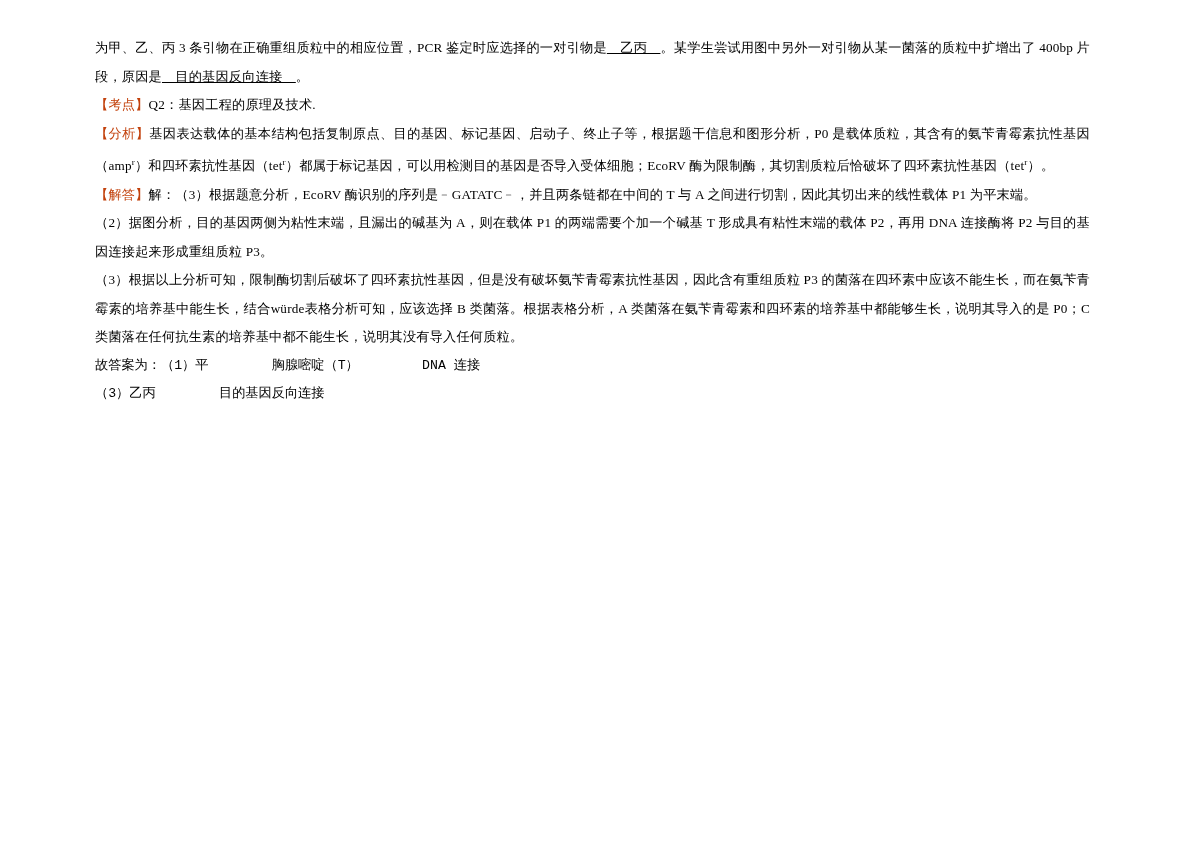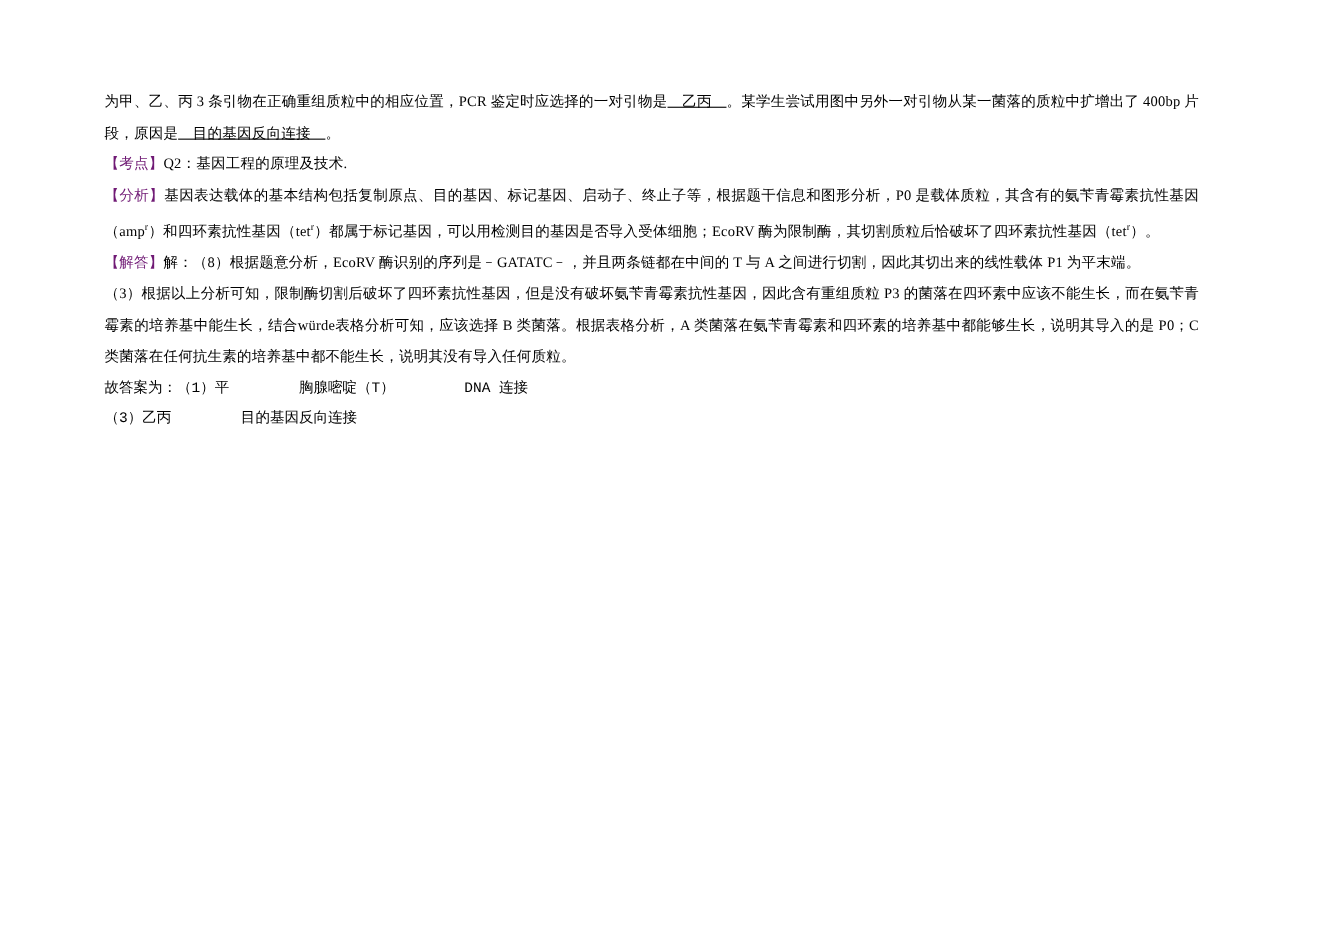--- a/index.html
+++ b/index.html
@@ -11,32 +11,32 @@
     width: 1200px;
     height: 848px;
     font-family: "Liberation Serif", "DejaVu Serif", serif;
     color: #000000;
   }
   .page {
     position: relative;
     width: 1200px;
     height: 848px;
     box-sizing: border-box;
-    padding: 78px 110px 0 95px;
+    padding: 34px 110px 0 95px;
   }
   .para {
     font-size: 13.2px;
     line-height: 28.5px;
     text-align: justify;
     text-justify: inter-ideograph;
     margin: 0;
     letter-spacing: 0.2px;
   }
   .tag {
-    color: #701a75;
+    color: #c2410c;
     font-weight: normal;
     margin-top: 36px;
   }
   .u {
     text-decoration: underline;
   }
   .sup {
     font-size: 9px;
     vertical-align: super;
   }
@@ -49,18 +49,19 @@
   }
 </style>
 </head>
 <body>
 
 <div class="page">
   <div id="content">
       <p class="para"><span>为甲、乙、丙 3 条引物在正确重组质粒中的相应位置，PCR 鉴定时应选择的一对引物是</span><span class="u">　乙丙　</span><span>。某学生尝试用图中另外一对引物从某一菌落的质粒中扩增出了 400bp 片段，原因是</span><span class="u">　目的基因反向连接　</span><span>。</span></p>
       <p class="para"><span class="tag">【考点】</span><span>Q2：基因工程的原理及技术.</span></p>
       <p class="para"><span class="tag">【分析】</span><span>基因表达载体的基本结构包括复制原点、目的基因、标记基因、启动子、终止子等，根据题干信息和图形分析，P0 是载体质粒，其含有的氨苄青霉素抗性基因（amp</span><span class="sup">r</span><span>）和四环素抗性基因（tet</span><span class="sup">r</span><span>）都属于标记基因，可以用检测目的基因是否导入受体细胞；EcoRV 酶为限制酶，其切割质粒后恰破坏了四环素抗性基因（tet</span><span class="sup">r</span><span>）。</span></p>
-      <p class="para"><span class="tag">【解答】</span><span>解：（8）根据题意分析，EcoRV 酶识别的序列是﹣GATATC﹣，并且两条链都在中间的 T 与 A 之间进行切割，因此其切出来的线性载体 P1 为平末端。</span></p>
+      <p class="para"><span class="tag">【解答】</span><span>解：（3）根据题意分析，EcoRV 酶识别的序列是﹣GATATC﹣，并且两条链都在中间的 T 与 A 之间进行切割，因此其切出来的线性载体 P1 为平末端。</span></p>
+      <p class="para"><span>（2）据图分析，目的基因两侧为粘性末端，且漏出的碱基为 A，则在载体 P1 的两端需要个加一个碱基 T 形成具有粘性末端的载体 P2，再用 DNA 连接酶将 P2 与目的基因连接起来形成重组质粒 P3。</span></p>
       <p class="para"><span>（3）根据以上分析可知，限制酶切割后破坏了四环素抗性基因，但是没有破坏氨苄青霉素抗性基因，因此含有重组质粒 P3 的菌落在四环素中应该不能生长，而在氨苄青霉素的培养基中能生长，结合würde表格分析可知，应该选择 B 类菌落。根据表格分析，A 类菌落在氨苄青霉素和四环素的培养基中都能够生长，说明其导入的是 P0；C 类菌落在任何抗生素的培养基中都不能生长，说明其没有导入任何质粒。</span></p>
       <div class="ans-line">故答案为：（1）平        胸腺嘧啶（T）        DNA 连接</div>
       <div class="ans-line">（3）乙丙        目的基因反向连接</div>
     </div>
 </div>
 
 </body></html>

